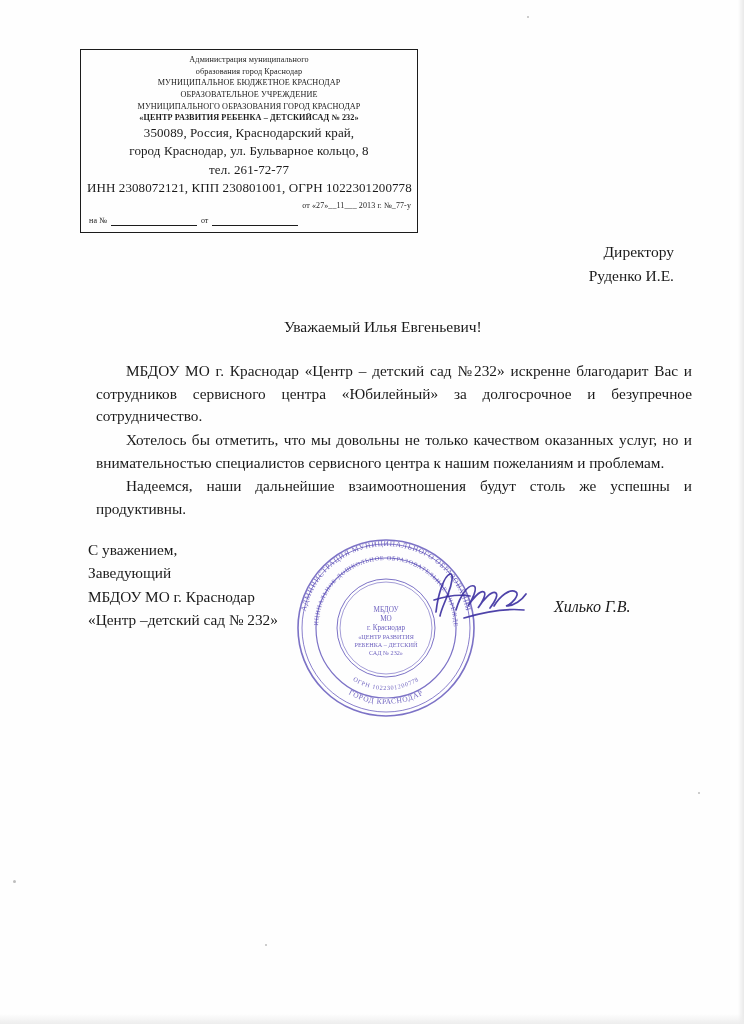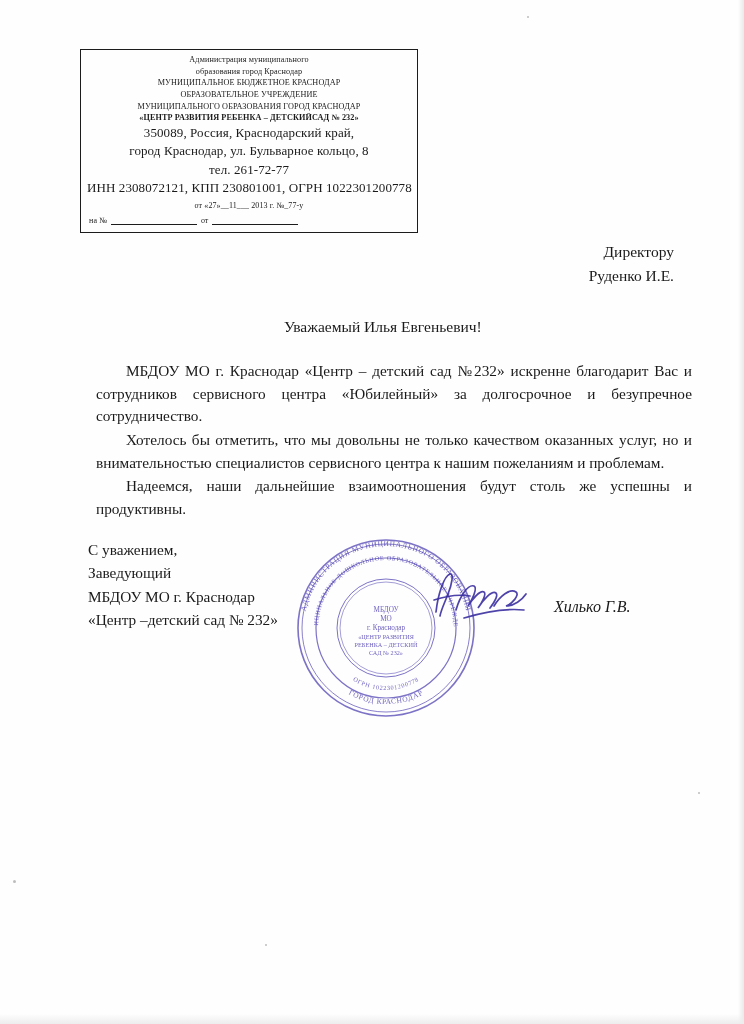--- a/index.html
+++ b/index.html
@@ -57,32 +57,32 @@
   .letterhead .lh-bold { font-weight: bold; }
   .letterhead .lh-sm { font-size: 13px; }
   .lh-fields {
     margin-top: 4px;
     text-align: left;
     font-size: 8px;
     padding-left: 2px;
   }
   .lh-fields .f-row {
     display: flex;
-    align-items: flex-start;
+    align-items: flex-end;
     gap: 4px;
   }
   .lh-ul {
     display: inline-block;
     border-bottom: 1px solid #1c1c1c;
     min-width: 66px;
     height: 9px;
   }
   .lh-ul.long { min-width: 86px; }
   .lh-date {
-    text-align: center;
+    text-align: right;
     font-size: 8px;
     margin-top: 2px;
   }
 
   
   .addressee {
     position: absolute;
     right: 70px;
     top: 240px;
     text-align: right;

